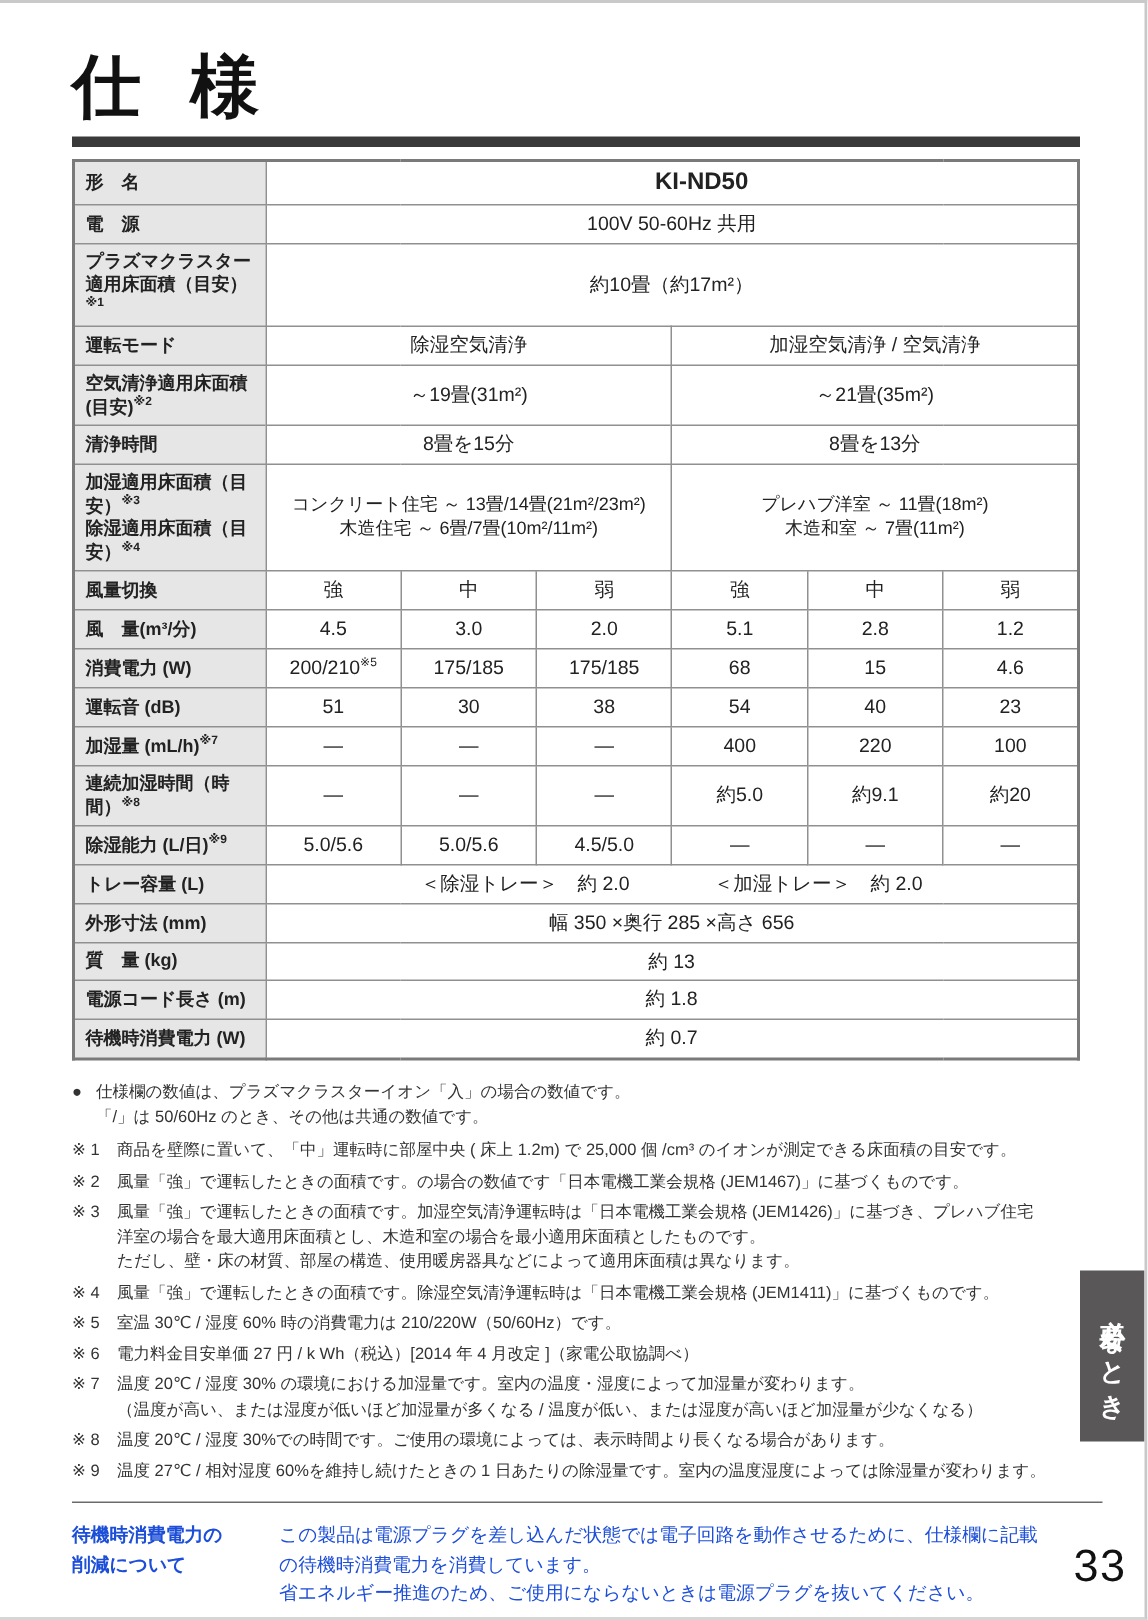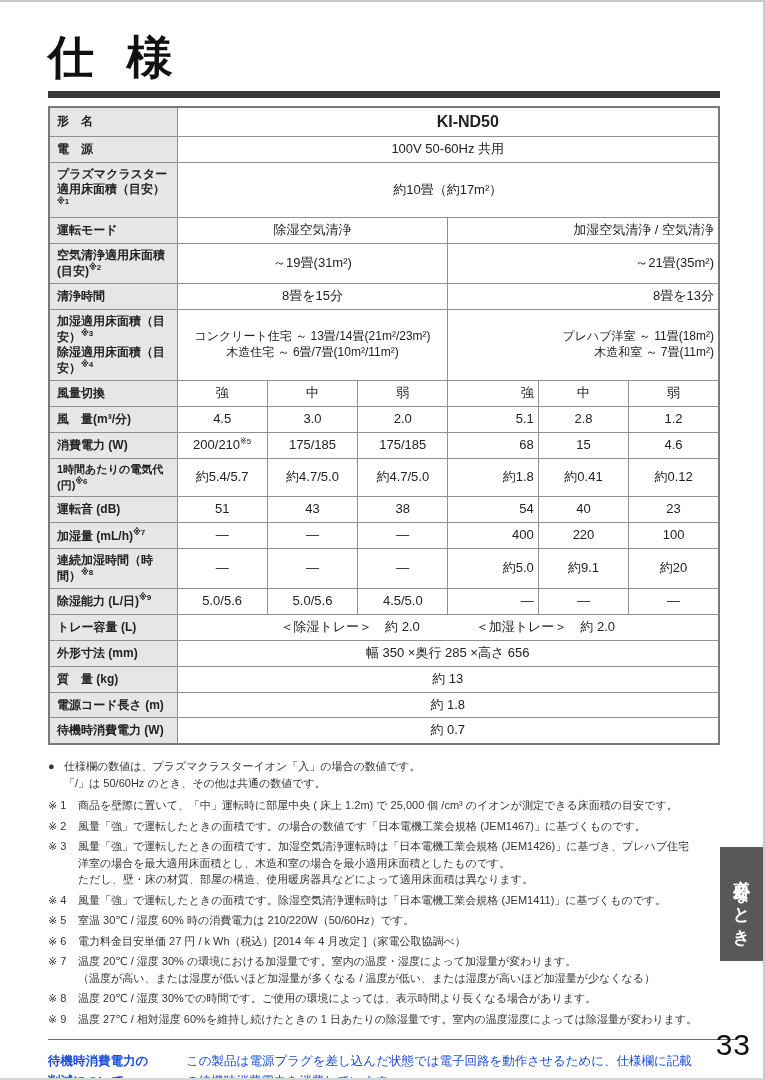--- a/index.html
+++ b/index.html
@@ -19,21 +19,21 @@
   table.spec { border-collapse:collapse; width:672px; margin-top:8px; table-layout:fixed; }
   table.spec th, table.spec td { border:1px solid #909090; }
   table.spec { border:2px solid #7a7a7a; }
   th.lbl {
     background:#e6e6e6; text-align:left; font-weight:bold; font-size:12px;
     padding:4px 7px; color:#222; line-height:1.25; vertical-align:middle; width:128px;
   }
   td.val { text-align:center; font-size:13px; padding:4px 4px; color:#222; line-height:1.3; vertical-align:middle; }
   td.model { font-weight:bold; font-size:16px;padding-left:44px; }
   tr.dotted th, tr.dotted td { border-bottom:1px dotted #909090; }
-  td.mid { border-left:2px solid #808080;text-align:right; }
+  td.mid { border-left:2px solid #808080; }
   sup.ref { font-size:8px; vertical-align:super; }
   .tray-val span { display:inline-block; }
   .tray-gap { width:56px; }
 
   
   .notes { margin-top:13px; font-size:11px; color:#333; line-height:1.5; }
   .note-bullet { display:flex; margin-bottom:6px; }
   .note-bullet .b { width:16px; flex:none; }
   .note-row { display:flex; margin-bottom:4px; }
   .note-no { width:30px; flex:none; }
@@ -134,34 +134,23 @@
       <tr>
         <th class="lbl">消費電力 (W)</th>
         <td class="val"><span>200/210</span><sup class="ref">※5</sup></td>
         <td class="val">175/185</td>
         <td class="val">175/185</td>
         <td class="val mid">68</td>
         <td class="val">15</td>
         <td class="val">4.6</td>
       </tr>
       <tr>
-        <th class="lbl" style="font-size:11px;">
-          <span>1時間あたりの電気代(円)</span><sup class="ref">※6</sup>
-        </th>
-        <td class="val">約5.4/5.7</td>
-        <td class="val">約4.7/5.0</td>
-        <td class="val">約4.7/5.0</td>
-        <td class="val mid">約1.8</td>
-        <td class="val">約0.41</td>
-        <td class="val">約0.12</td>
-      </tr>
-      <tr>
         <th class="lbl">運転音 (dB)</th>
         <td class="val">51</td>
-        <td class="val">43</td>
+        <td class="val">30</td>
         <td class="val">38</td>
         <td class="val mid">54</td>
         <td class="val">40</td>
         <td class="val">23</td>
       </tr>
       <tr>
         <th class="lbl">
           <span>加湿量 (mL/h)</span><sup class="ref">※7</sup>
         </th>
         <td class="val">―</td>

